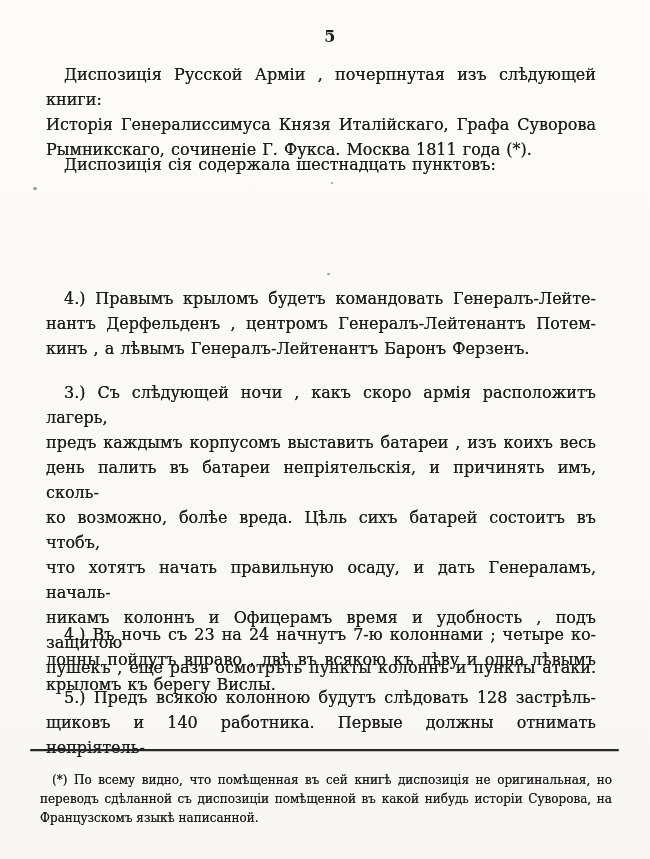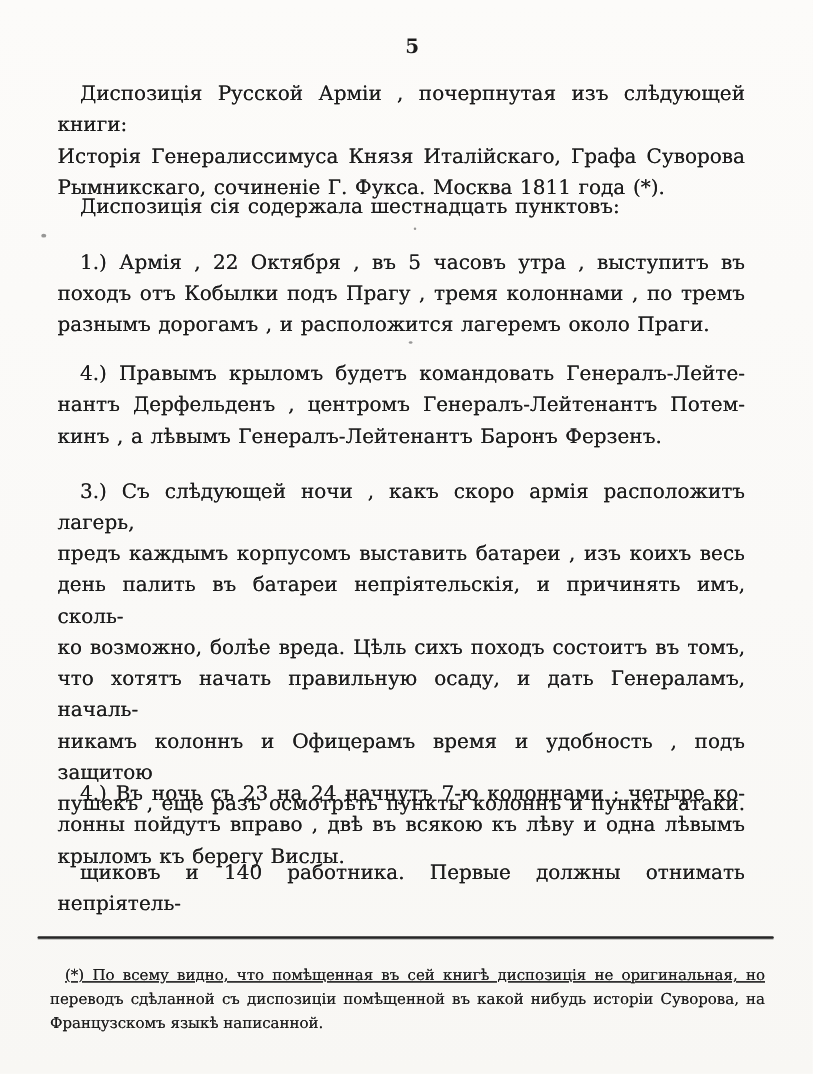--- a/index.html
+++ b/index.html
@@ -39,21 +39,21 @@
     background: #262626; border-radius: 1px;
     box-shadow: 0 1px 0 rgba(40,40,40,0.25);
   }
   .footnote {
     position: absolute; left: 40px; width: 572px;
     font-size: 12px; line-height: 19px;
     text-shadow: 0 0 0.4px rgba(25,25,25,0.8);
   }
   .footnote .line { text-align: justify; text-align-last: justify; }
   .footnote .line:last-child { text-align-last: left; }
-  .footnote .line:first-child { text-indent: 12px; text-decoration: underline; }
+  .footnote .line:first-child { text-indent: 12px; }
   .speck {
     position: absolute; background: rgba(70,70,70,0.55);
     border-radius: 50%;
   }
 </style>
 </head>
 <body style="color: rgb(28, 28, 28); background: rgb(251, 250, 248);">
 
 <div class="page">
 
@@ -62,49 +62,45 @@
   <div class="block" style="top:62px">
       <div class="line">Диспозиція Русской Арміи , почерпнутая изъ слѣдующей книги:</div>
       <div class="line">Исторія Генералиссимуса Князя Италійскаго, Графа Суворова</div>
       <div class="line">Рымникскаго, сочиненіе Г. Фукса.  Москва 1811 года (*).</div>
     </div>
 
   <div class="block" style="top:152px">
       <div class="line">Диспозиція сія содержала шестнадцать пунктовъ:</div>
     </div>
 
-  <div class="block" style="top:197px">
-      <div class="line">1.) Армія , 22 Октября , въ 5 часовъ утра , выступитъ въ</div>
-      <div class="line">походъ отъ Кобылки подъ Прагу , тремя колоннами , по тремъ</div>
-      <div class="line">разнымъ дорогамъ , и расположится лагеремъ около Праги.</div>
-    </div>
 
   <div class="block" style="top:286px">
       <div class="line">4.) Правымъ крыломъ будетъ командовать Генералъ-Лейте-</div>
       <div class="line">нантъ Дерфельденъ , центромъ Генералъ-Лейтенантъ Потем-</div>
       <div class="line">кинъ , а лѣвымъ Генералъ-Лейтенантъ Баронъ Ферзенъ.</div>
     </div>
 
   <div class="block fill-last" style="top:380px">
       <div class="line">3.) Съ слѣдующей ночи , какъ скоро армія расположитъ лагерь,</div>
       <div class="line">предъ каждымъ корпусомъ выставить батареи , изъ коихъ весь</div>
       <div class="line">день палить въ батареи непріятельскія, и причинять имъ, сколь-</div>
-      <div class="line">ко возможно, болѣе вреда. Цѣль сихъ походъ состоитъ въ томъ,</div>
+      <div class="line">ко возможно, болѣе вреда. Цѣль сихъ батарей состоитъ въ чтобъ,</div>
       <div class="line">что хотятъ начать правильную осаду, и дать Генераламъ, началь-</div>
       <div class="line">никамъ колоннъ и Офицерамъ время и удобность , подъ защитою</div>
       <div class="line">пушекъ , еще разъ осмотрѣть пункты колоннъ и пункты атаки.</div>
     </div>
 
   <div class="block" style="top:622px">
       <div class="line">4.) Въ ночь съ 23 на 24 начнутъ 7-ю колоннами ; четыре ко-</div>
       <div class="line">лонны пойдутъ вправо , двѣ въ всякою къ лѣву и одна лѣвымъ</div>
       <div class="line">крыломъ къ берегу Вислы.</div>
     </div>
 
   <div class="block fill-last" style="top:685px">
+      <div class="line">5.) Предъ всякою колонною будутъ слѣдовать 128 застрѣль-</div>
       <div class="line">щиковъ и 140 работника. Первые должны отнимать непріятель-</div>
     </div>
 
   <div class="rule"></div>
 
   <div class="footnote" style="top:771px">
       <div class="line">(*) По всему видно, что помѣщенная въ сей  книгѣ диспозиція не оригинальная,  но</div>
       <div class="line">переводъ сдѣланной съ диспозиціи  помѣщенной въ какой нибудь исторіи Суворова, на</div>
       <div class="line">Французскомъ языкѣ написанной.</div>
     </div>

